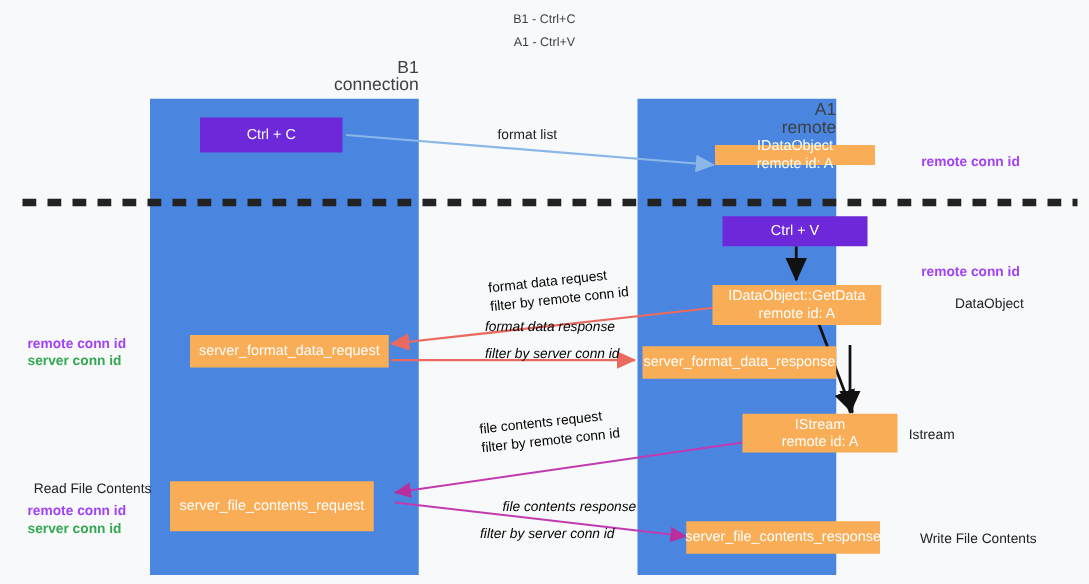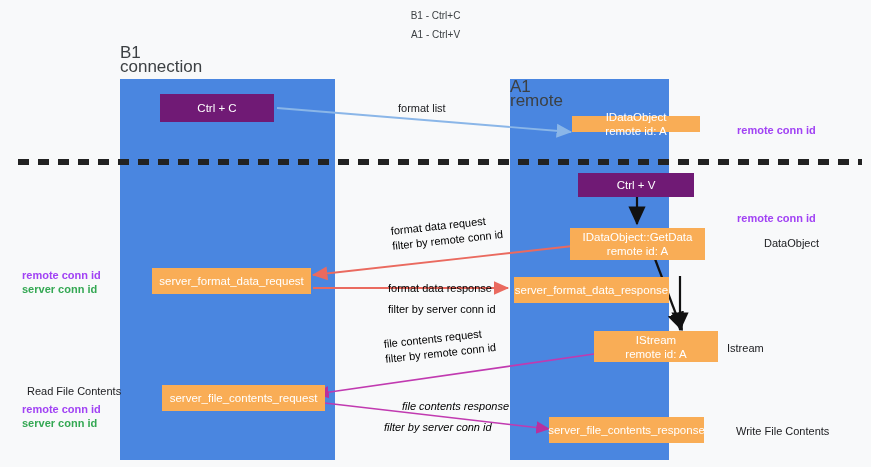--- a/index.html
+++ b/index.html
@@ -16,31 +16,31 @@
   .lane{position:absolute;background:#4a86e0;}
 
   
   .title{
     position:absolute;left:0;top:6px;width:871px;text-align:center;
     font-size:10px;color:#3c4043;line-height:19px;white-space:pre-line;
   }
 
   
   .colhead{
-    position:absolute;text-align:left;font-size:17px;color:#3c4043;
+    position:absolute;text-align:right;font-size:14px;color:#3c4043;
     line-height:14px;white-space:pre-line;
   }
 
   
   .node{
     position:absolute;display:flex;align-items:center;justify-content:center;
     text-align:center;color:#ffffff;font-size:11.5px;line-height:14px;
     white-space:pre-line;box-sizing:border-box;
   }
-  .node.green{background:#701a75;}
+  .node.green{background:#6d28d9;}
   .node.orange{background:#f9ad56;}
 
   
   .lbl{
     position:absolute;font-size:11px;color:#202124;line-height:15px;
     white-space:nowrap;
   }
   .lbl.bold{font-weight:bold;}
   .rot{transform-origin:left top;}
   .stack{position:absolute;font-size:11px;line-height:15px;white-space:nowrap;}
@@ -106,34 +106,34 @@
   <div class="node orange" style="left:570px;top:228px;width:135px;height:32px;">IDataObject::GetData
 remote id: A</div>
 
   <div class="node orange" style="left:152px;top:268px;width:159px;height:26px;">server_format_data_request</div>
 
   <div class="node orange" style="left:514px;top:277px;width:155px;height:26px;">server_format_data_response</div>
 
   <div class="node orange" style="left:594px;top:331px;width:124px;height:31px;">IStream
 remote id: A</div>
 
-  <div class="node orange" style="left:162px;top:385px;width:163px;height:26px;">server_file_contents_request</div>
+  <div class="node orange" style="left:136px;top:385px;width:163px;height:40px;">server_file_contents_request</div>
 
   <div class="node orange" style="left:549px;top:417px;width:155px;height:26px;">server_file_contents_response</div>
 
   <div class="lbl" style="left:398px;top:101px;">format list</div>
 
   <div class="stack rot" style="left:390px;top:224px;transform:rotate(-6.2deg);">
     <div>format data request</div>
     <div>
       <span>filter by </span><span class="purple">remote conn id</span>
     </div>
   </div>
 
-  <div class="stack" style="left:388px;top:281px;">
+  <div class="stack" style="left:388px;top:255px;font-style:italic;">
     <div>format data response</div>
     <div style="margin-top:6px;">
       <span>filter by </span><span class="magenta">server conn id</span>
     </div>
   </div>
 
   <div class="stack rot" style="left:383px;top:337px;transform:rotate(-6.2deg);">
     <div>file contents request</div>
     <div>
       <span>filter by </span><span class="purple">remote conn id</span>

